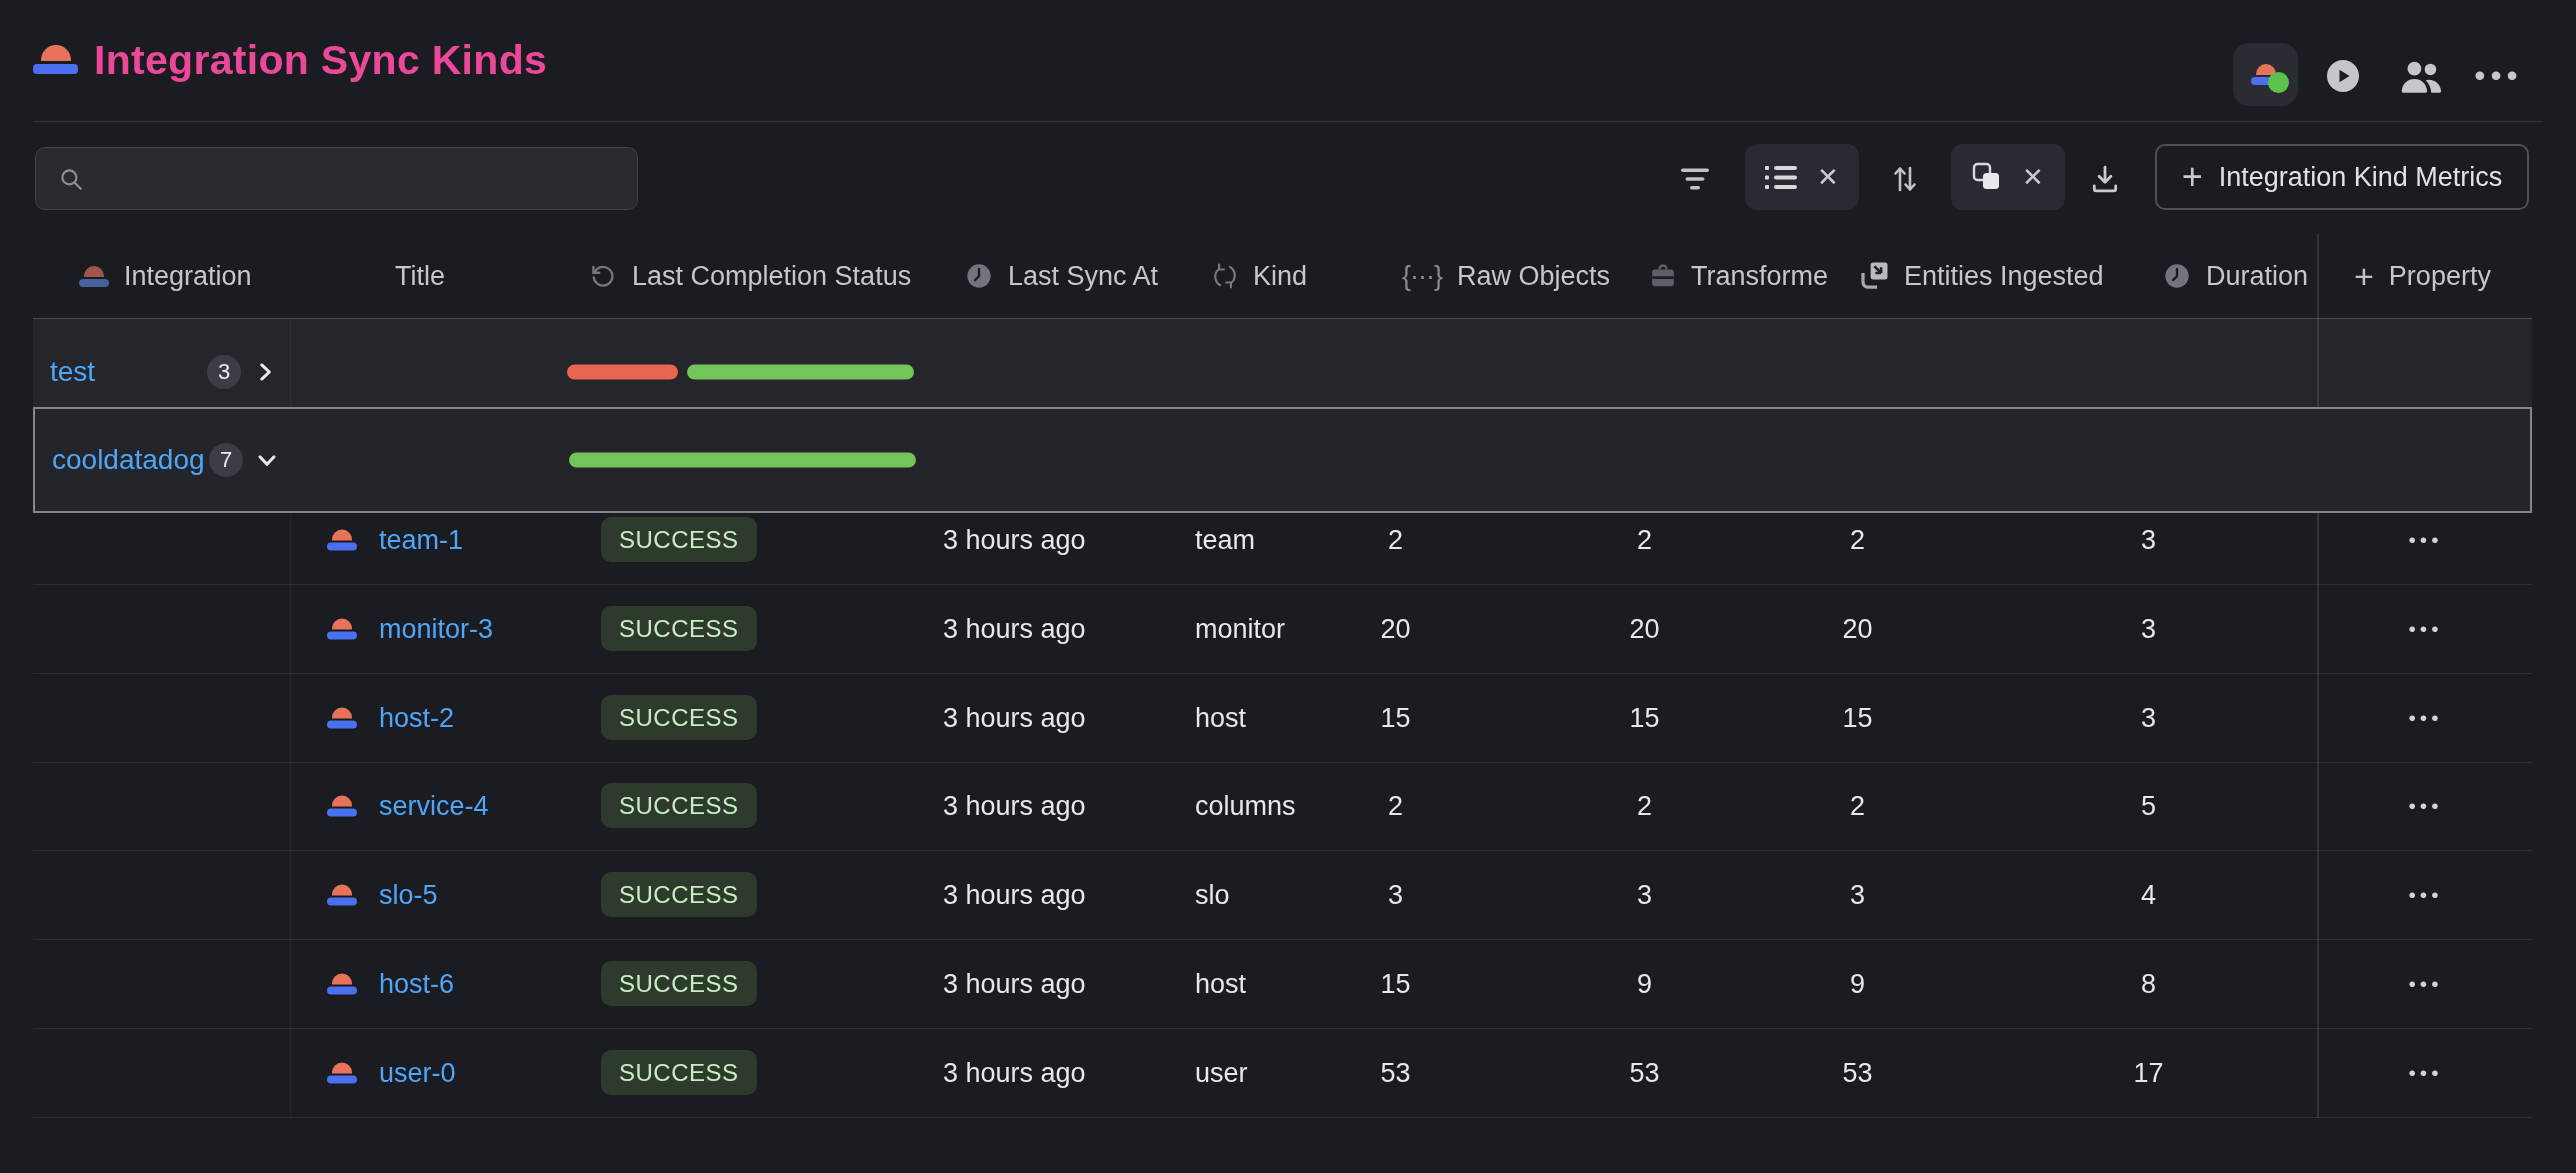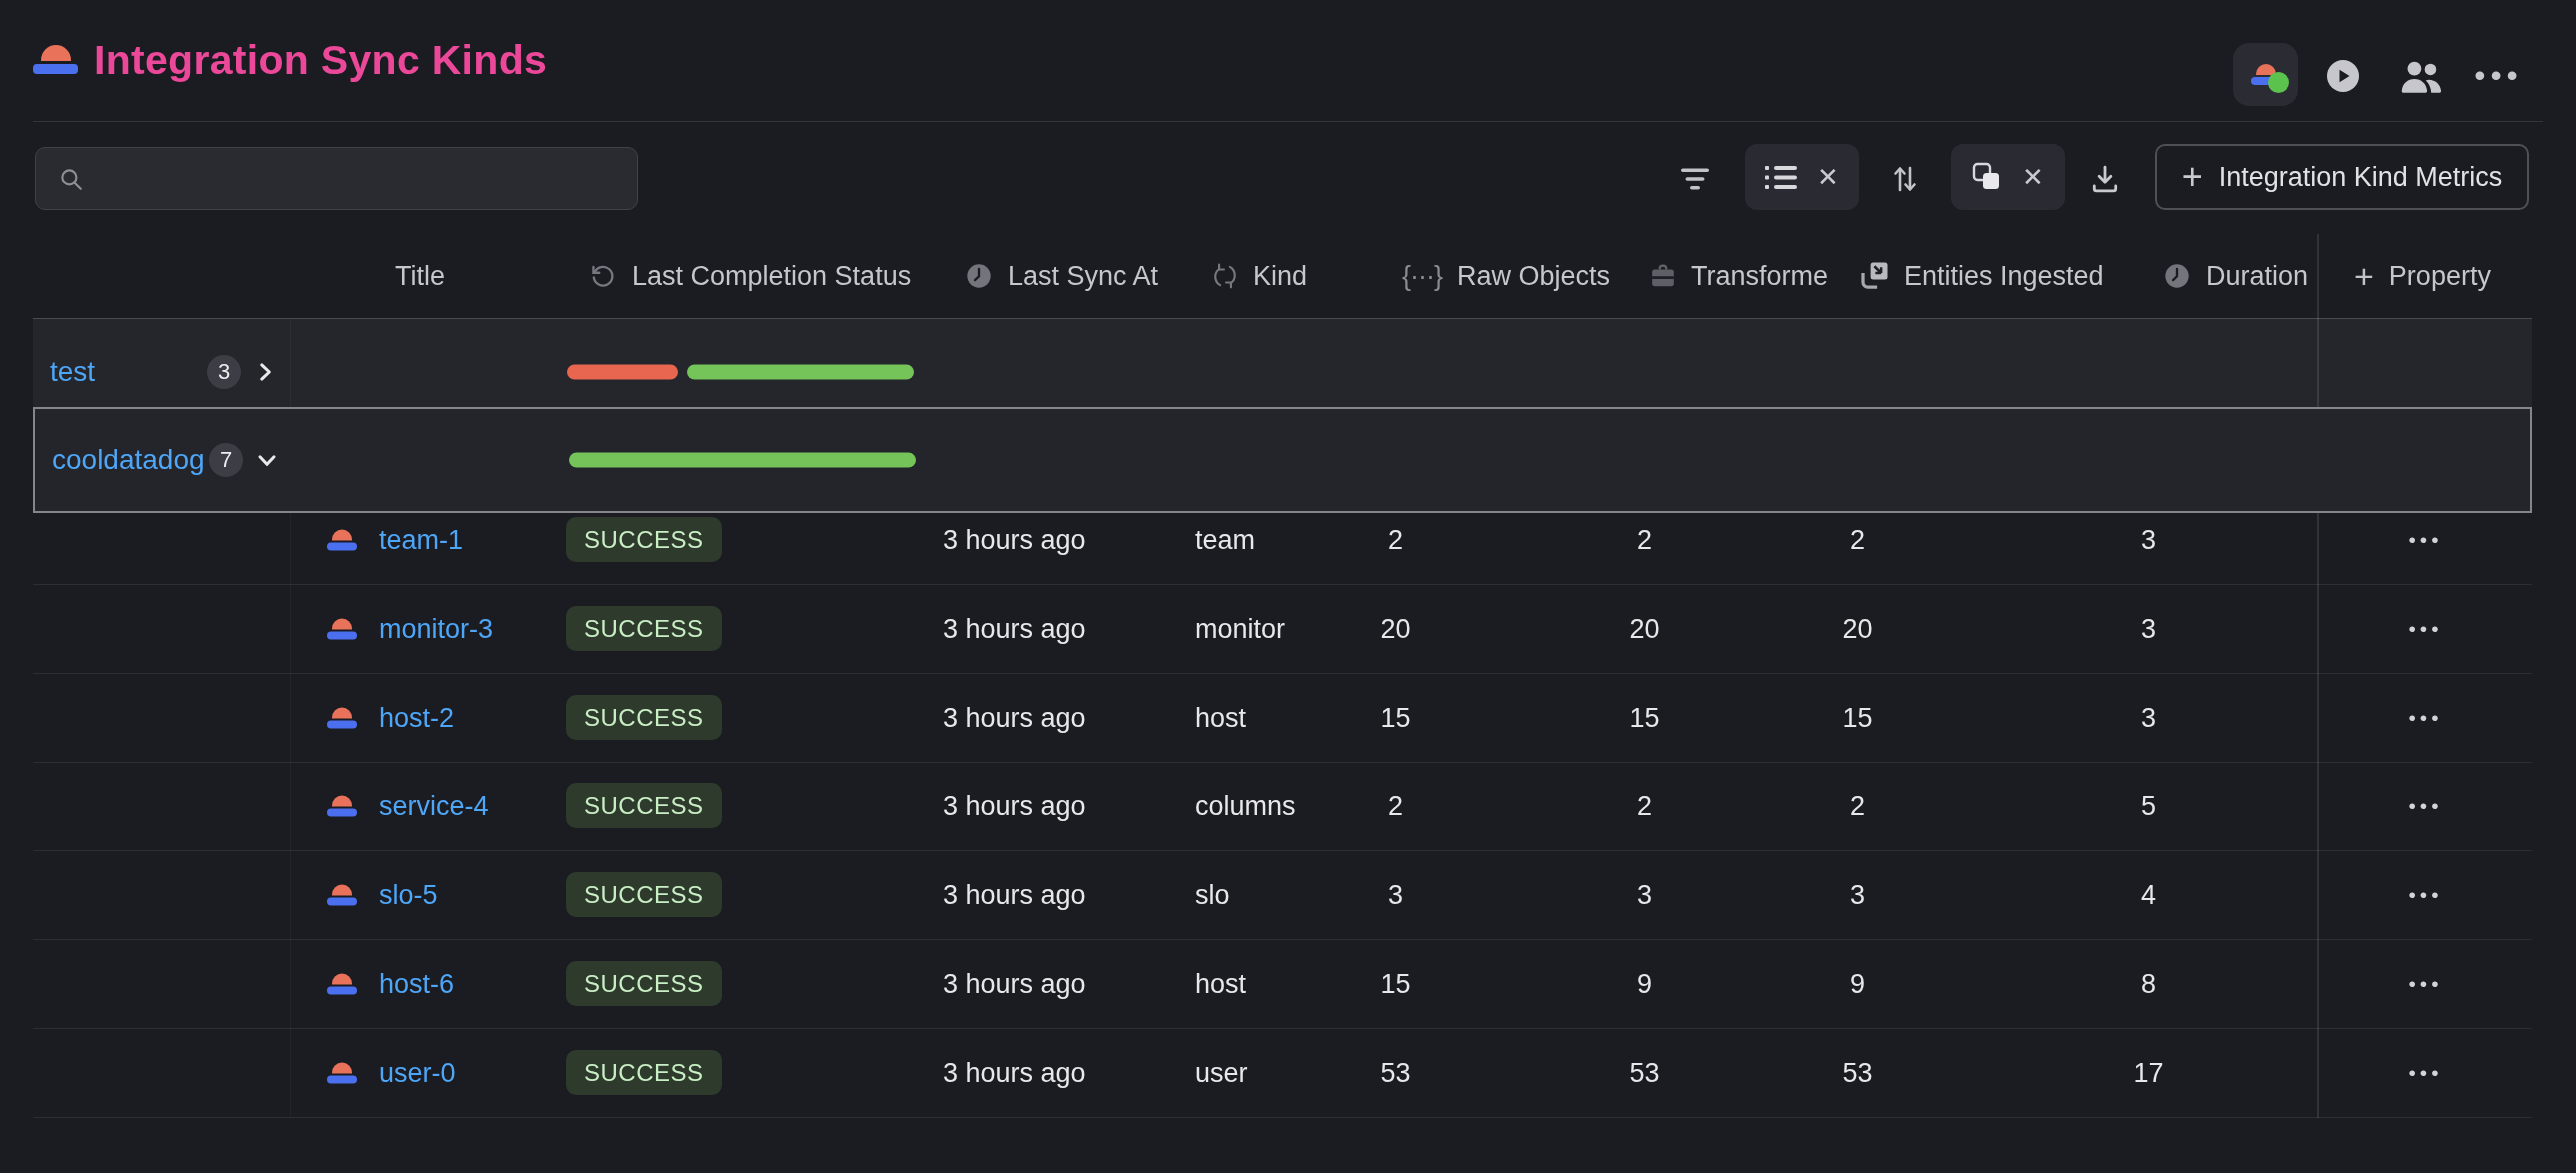--- a/index.html
+++ b/index.html
@@ -83,21 +83,21 @@
 
   .g-name { left: 17px; color: #4ea6f7; font-size: 28px; cursor: pointer; }
   .g-count { left: 174px; width: 34px; height: 34px; border-radius: 50%; background: #3d3d46; color: #ecedef;
              font-size: 22px; display: flex; align-items: center; justify-content: center; }
   .g-chevron { left: 218px; width: 28px; height: 28px; display: flex; align-items: center; justify-content: center; cursor: pointer; }
   .bars { left: 534px; display: flex; gap: 9px; align-items: center; }
   .bar-seg { height: 15px; border-radius: 8px; display: inline-block; }
 
   .d-icon { left: 294px; }
   .d-title { left: 346px; color: #4ea6f7; font-size: 27px; cursor: pointer; }
-  .d-status { left: 513px; padding-left: 20px; }
+  .d-status { left: 548px; padding-left: 20px; }
   .badge-success { padding: 9px 18px; border-radius: 10px; background: #2e3b2c; color: #c9eec5;
                    font-size: 24px; letter-spacing: 0.5px; }
   .d-sync { left: 910px; font-size: 27px; color: #e8e8eb; }
   .d-kind { left: 1162px; font-size: 27px; color: #e8e8eb; text-align: center; }
   .num { width: 119px; text-align: center; font-size: 27px; color: #e8e8eb; }
   .d-raw { left: 1303px; }
   .d-trans { left: 1552px; }
   .d-ent { left: 1765px; }
   .d-dur { left: 2056px; }
   .d-more { left: 2353px; width: 79px; text-align: center; color: #d2d2d7; font-size: 21px;
@@ -195,20 +195,27 @@
 </div>
 
 <button class="abs metrics-btn">
   <span class="plus">+</span>
   <span>Integration Kind Metrics</span>
 </button>
 
 <div class="abs table">
 
   <div class="thead">
+    <div class="hcell h-integration">
+      <span class="mlogo sm muted">
+          <span class="dome"></span>
+          <span class="bar"></span>
+        </span>
+      <span>Integration</span>
+    </div>
     <div class="hcell h-title">
       <span>Title</span>
     </div>
     <div class="hcell h-lcs">
       <svg width="28" height="28" viewBox="0 0 24 24" fill="none" stroke="#77777f" stroke-width="2" stroke-linecap="round">
         <path d="M3.8 4.2v5h5"></path>
           <path d="M4.6 9.2a8 8 0 1 1-.5 4"></path>
       </svg>
       <span>Last Completion Status</span>
     </div>

